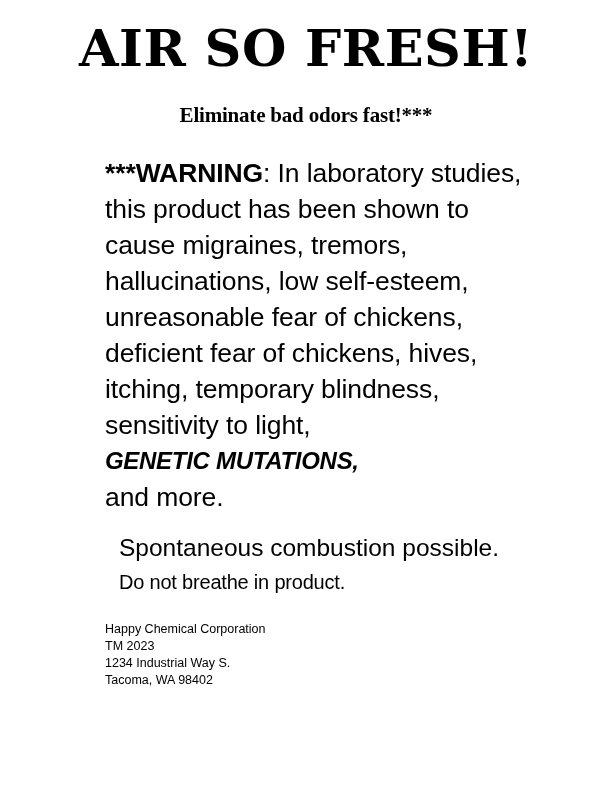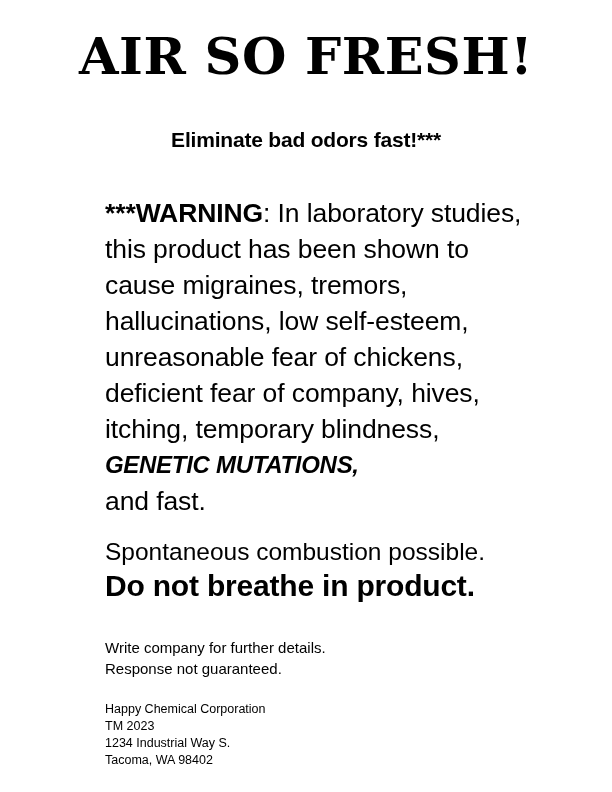--- a/index.html
+++ b/index.html
@@ -12,42 +12,42 @@
     height: 792px;
     font-family: "Liberation Sans", sans-serif;
     color: #000000;
     overflow: hidden;
   }
   .page {
     position: relative;
     width: 612px;
     height: 792px;
     box-sizing: border-box;
-    padding: 12px 26px;
+    padding: 4px 26px;
     background: #ffffff;
   }
   .headline {
     font-family: "DejaVu Serif", serif;
     font-weight: bold;
     font-size: 50px;
     line-height: 1.0;
     letter-spacing: 0.5px;
     text-align: center;
     margin: 0;
     padding-top: 20px;
     white-space: nowrap;
     transform: scaleX(1.02);
   }
   .subhead {
-    font-family: Liberation Sans, sans-serif;
+    font-family: Liberation Serif, serif;
     font-weight: bold;
     font-size: 21px;
     line-height: 1.1;
     text-align: center;
-    margin: 16px;
+    margin: 0;
     padding-top: 30px;
     letter-spacing: -0.2px;
   }
   .warning-block {
     margin: 0;
     padding: 0 0 0 79px;
   }
   .warning-line {
     font-size: 26.5px;
     line-height: 36px;
@@ -70,24 +70,25 @@
   .gap-small {
     height: 16px;
   }
   .notice-block {
     padding: 0 0 0 79px;
   }
   .notice-line {
     font-size: 24.5px;
     line-height: 34px;
     white-space: nowrap;
+    margin-left: 14px;
   }
   .notice-line.bold {
-    font-weight: bold;
-    font-size: 30px;
+    font-weight: normal;
+    font-size: 20px;
     letter-spacing: -0.2px;
   }
   .details-block {
     padding: 34px 0 0 79px;
   }
   .details-line {
     font-size: 15px;
     line-height: 21px;
     white-space: nowrap;
   }
@@ -108,37 +109,34 @@
   <h1 class="headline">AIR SO FRESH!</h1>
 
   <div class="subhead">Eliminate bad odors fast!***</div>
 
   <div class="warning-block">
     <div class="warning-line"><span class="bold">***WARNING</span><span>: In laboratory studies,</span></div>
     <div class="warning-line">this product has been shown to</div>
     <div class="warning-line">cause migraines, tremors,</div>
     <div class="warning-line">hallucinations, low self-esteem,</div>
     <div class="warning-line">unreasonable fear of chickens,</div>
-    <div class="warning-line">deficient fear of company, hives,</div>
+    <div class="warning-line">deficient fear of chickens, hives,</div>
     <div class="warning-line">itching, temporary blindness,</div>
+    <div class="warning-line">sensitivity to light,</div>
     <div class="warning-line caps-bold"><span>GENETIC MUTATIONS</span><span>,</span></div>
-    <div class="warning-line">and fast.</div>
+    <div class="warning-line">and more.</div>
   </div>
 
   <div class="gap-small"></div>
 
   <div class="notice-block">
     <div class="notice-line">Spontaneous combustion possible.</div>
     <div class="notice-line bold">Do not breathe in product.</div>
   </div>
 
-  <div class="details-block">
-    <div class="details-line">Write company for further details.</div>
-    <div class="details-line">Response not guaranteed.</div>
-  </div>
 
   <div class="address-block">
     <div class="address-line">Happy Chemical Corporation</div>
     <div class="address-line">TM 2023</div>
     <div class="address-line">1234 Industrial Way S.</div>
     <div class="address-line">Tacoma, WA 98402</div>
   </div>
 
 </div>
 

